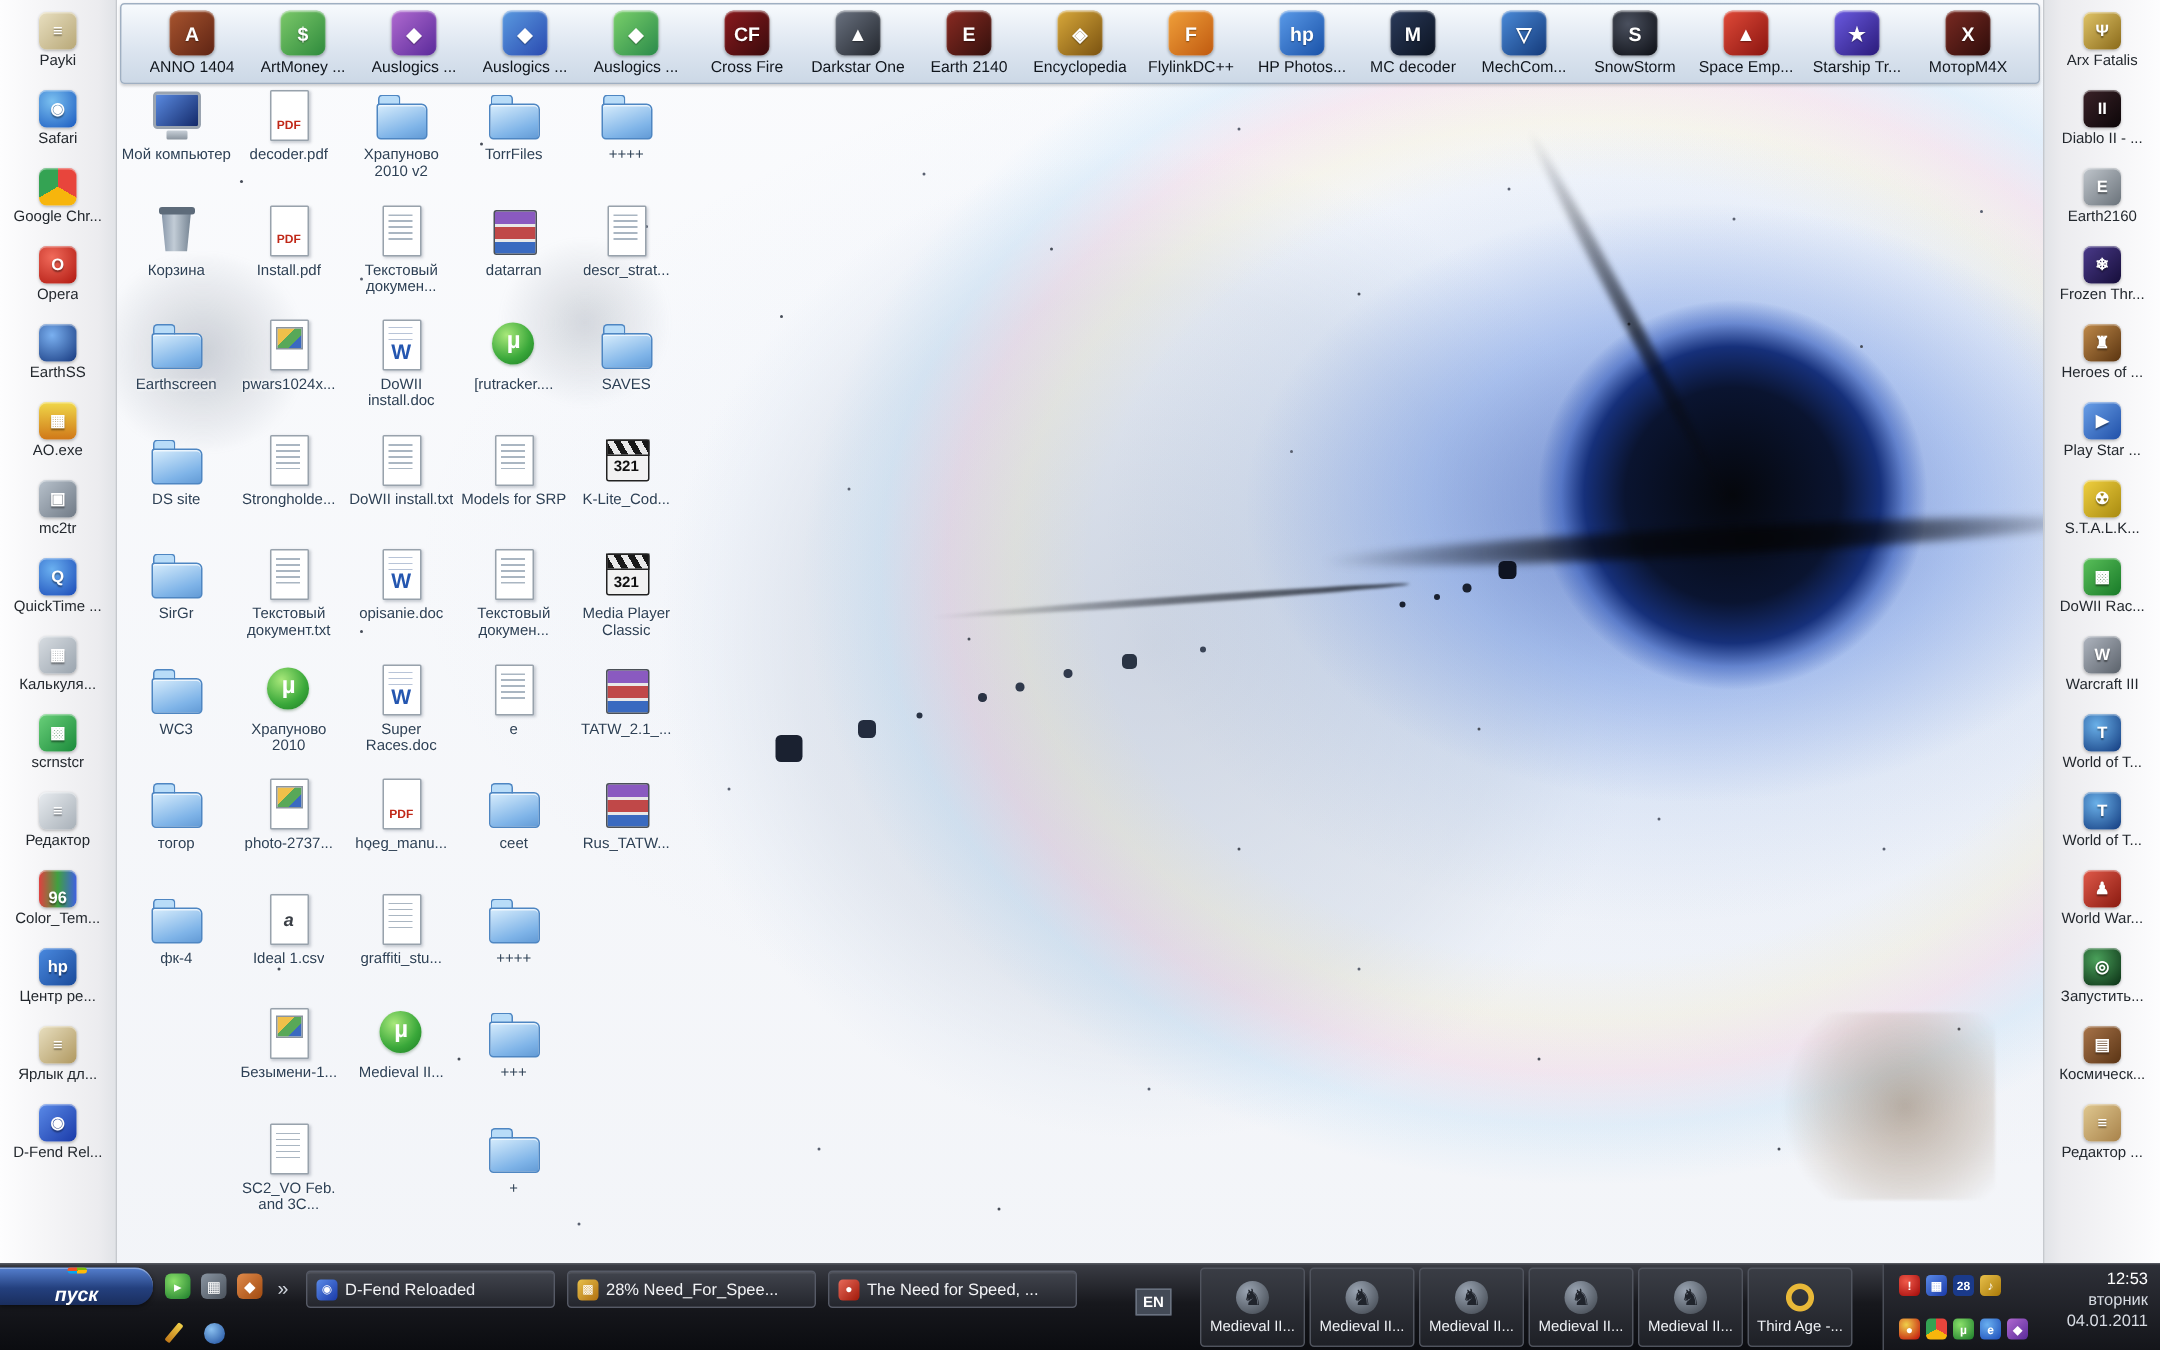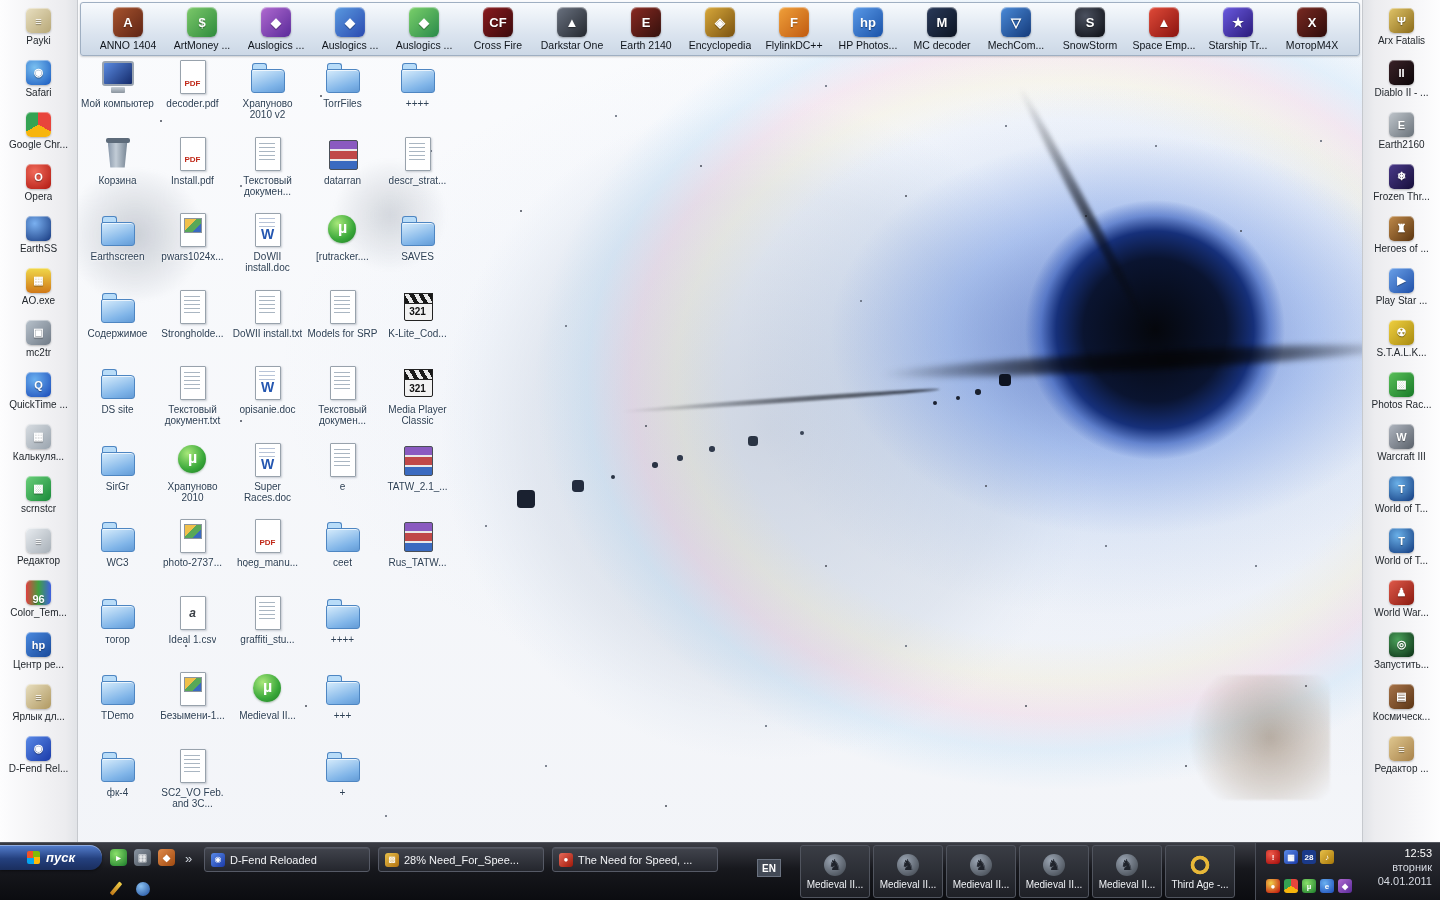--- a/index.html
+++ b/index.html
@@ -125,21 +125,21 @@
   .ic-bin::before { content:''; position:absolute; z-index:2; left:8px; top:3px; width:24px; height:5px; background:#5d6b7a; border-radius:2px; }
   .ic-bin::after { content:''; position:absolute; left:10px; top:5px; width:20px; height:28px; border-radius:2px;
     background:linear-gradient(90deg,#8a99ab,#c2ccd6 40%,#71808f); clip-path:polygon(0 0,100% 0,86% 100%,14% 100%); }
 
   
   .taskbar { position:absolute; left:0; right:0; bottom:0; height:57px; z-index:10;
     background:linear-gradient(180deg,#3a3c44,#17181d 45%,#0b0c10); box-shadow:0 -1px 0 #54575f; }
   .start-btn { position:absolute; left:0; top:2px; width:102px; height:25px; border-radius:0 12px 12px 0;
     background:linear-gradient(180deg,#5580d0,#24407e 55%,#1a2e5e);
     display:flex; align-items:center; justify-content:center; gap:6px; color:#fff; font-weight:bold;
-    font-style:italic; font-size:13px; box-shadow:0 1px 3px rgba(0,0,0,.5), inset 0 1px 0 rgba(255,255,255,.35); cursor:pointer; }
+    font-style:italic; font-size:13px; box-shadow:0 1px 3px rgba(0,0,0,.5), inset 0 1px 0 rgba(255,255,255,.35); cursor:pointer;flex-direction:column; }
   .win-logo { width:13px; height:13px; border-radius:2px;
     background:conic-gradient(#81bc06 0 90deg,#ffba08 90deg 180deg,#05a6f0 180deg 270deg,#f35325 270deg); }
   .quick-launch { position:absolute; left:110px; top:6px; display:flex; align-items:center; gap:7px; }
   .ql-ic { width:17px; height:17px; border-radius:4px; display:flex; align-items:center; justify-content:center;
     font-size:10px; color:#fff; cursor:pointer; }
   .ql-expander { color:#cfd4dc; font-size:13px; margin-left:2px; cursor:pointer; }
   .tasks { position:absolute; left:204px; top:4px; display:flex; gap:8px; }
   .task-btn { width:152px; height:23px; background:linear-gradient(180deg,#41444d,#24262d);
     border:1px solid #565a66; border-radius:3px; display:flex; align-items:center; gap:5px; padding:0 6px;
     color:#f2f3f6; font-size:11px; cursor:pointer; box-shadow:inset 0 1px 0 rgba(255,255,255,.08); }
@@ -427,21 +427,21 @@
       <div class="sb-item">
         <span class="app24" style="background: linear-gradient(135deg, rgb(240, 208, 64), rgb(168, 138, 16));">
           <span class="app-glyph">☢</span>
         </span>
         <span class="sb-label">S.T.A.L.K...</span>
       </div>
       <div class="sb-item">
         <span class="app24" style="background: linear-gradient(135deg, rgb(90, 192, 90), rgb(24, 122, 40));">
           <span class="app-glyph">▩</span>
         </span>
-        <span class="sb-label">Photos Rac...</span>
+        <span class="sb-label">DoWII Rac...</span>
       </div>
       <div class="sb-item">
         <span class="app24" style="background: linear-gradient(135deg, rgb(176, 182, 192), rgb(90, 97, 106));">
           <span class="app-glyph">W</span>
         </span>
         <span class="sb-label">Warcraft III</span>
       </div>
       <div class="sb-item">
         <span class="app24" style="background: radial-gradient(circle at 35% 30%, rgb(106, 176, 232), rgb(18, 58, 126));">
           <span class="app-glyph">T</span>
@@ -498,51 +498,39 @@
         <div class="dcell">
           <span class="ic ic-folder">
             <span class="ic-glyph"></span>
           </span>
           <span class="dlabel">Earthscreen</span>
         </div>
         <div class="dcell">
           <span class="ic ic-folder">
             <span class="ic-glyph"></span>
           </span>
-          <span class="dlabel">Содержимое</span>
-        </div>
-        <div class="dcell">
-          <span class="ic ic-folder">
-            <span class="ic-glyph"></span>
-          </span>
           <span class="dlabel">DS site</span>
         </div>
         <div class="dcell">
           <span class="ic ic-folder">
             <span class="ic-glyph"></span>
           </span>
           <span class="dlabel">SirGr</span>
         </div>
         <div class="dcell">
           <span class="ic ic-folder">
             <span class="ic-glyph"></span>
           </span>
           <span class="dlabel">WC3</span>
         </div>
         <div class="dcell">
           <span class="ic ic-folder">
             <span class="ic-glyph"></span>
           </span>
           <span class="dlabel">тогор</span>
-        </div>
-        <div class="dcell">
-          <span class="ic ic-folder">
-            <span class="ic-glyph"></span>
-          </span>
-          <span class="dlabel">TDemo</span>
         </div>
         <div class="dcell">
           <span class="ic ic-folder">
             <span class="ic-glyph"></span>
           </span>
           <span class="dlabel">фк-4</span>
         </div>
       </div>
     <div class="dcol">
 

